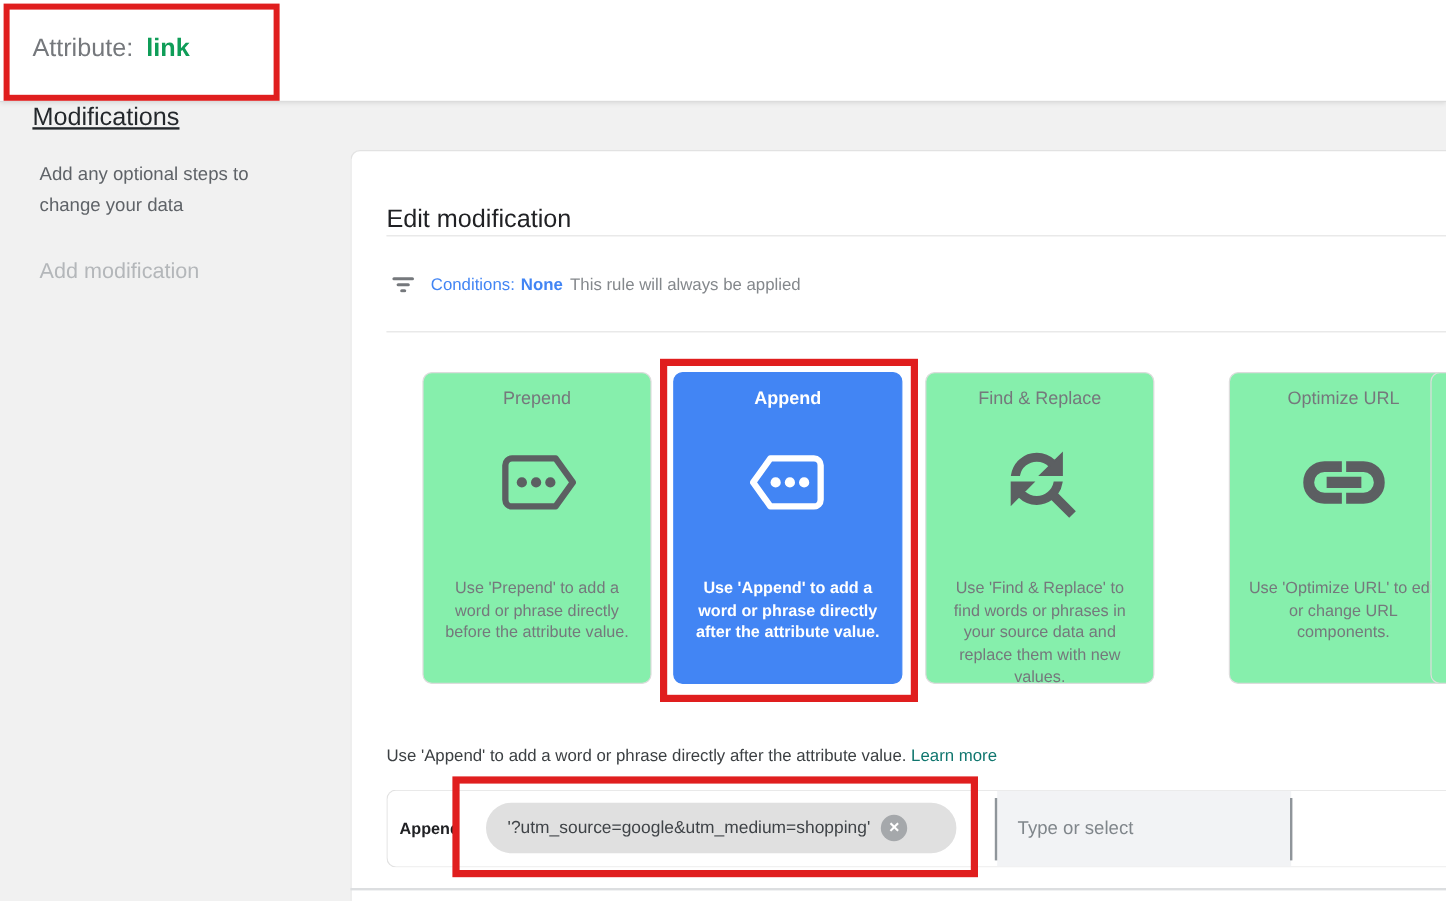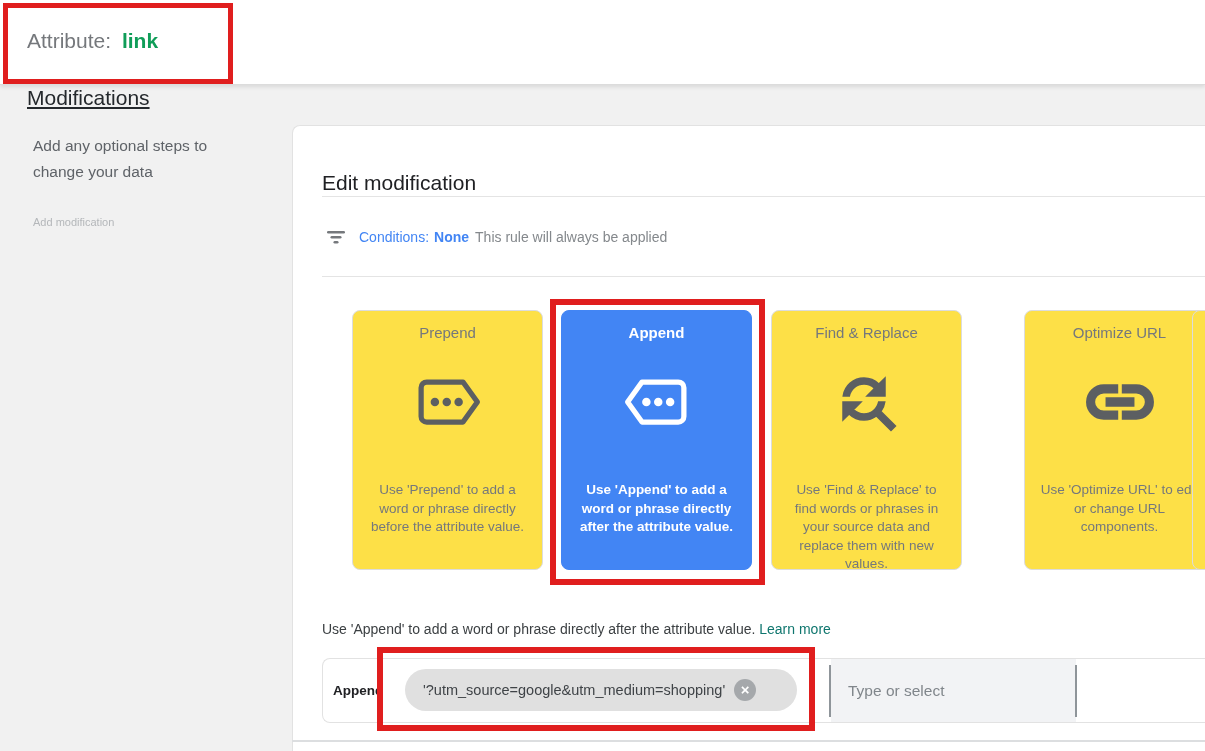--- a/index.html
+++ b/index.html
@@ -13,37 +13,37 @@
   .attr-line { left:27px; top:29px; font-size:21px; z-index:7; white-space:nowrap; }
   .attr-label { color:#75787c; }
   .attr-value { color:#0f9d58; font-weight:700; margin-left:5px; }
   .ann { border:5px solid #e01e1e; z-index:20; pointer-events:none; }
   .ann-attr { left:3px; top:3px; width:230px; height:81px; }
 
   
   .content-bg { left:0; top:85px; width:1205px; height:666px; background:#f1f1f1; }
   .side-title { left:27px; top:86px; font-size:21px; color:#24282c; z-index:6;text-decoration:underline; }
   .side-desc { left:33px; top:133px; width:220px; font-size:15.5px; line-height:26px; color:#5f6368; }
-  .add-mod { left:33px; top:216px; font-size:11px; color:#b4b7ba; cursor:default; }
+  .add-mod { left:33px; top:216px; font-size:18px; color:#b4b7ba; cursor:default; }
 
   
   .main-card { left:292px; top:125px; width:913px; height:626px; background:#fff;
     border-left:1px solid #e2e2e2; border-top:1px solid #e2e2e2; border-radius:8px 0 0 0; }
   .panel-title { left:322px; top:159px; font-size:21px; color:#202124;margin-top:12px; }
   .hline { height:1px; background:#e4e4e4; }
   .div1 { left:322px; top:196px; width:883px; }
   .div2 { left:322px; top:276px; width:883px; }
   .conditions { left:326px; top:226px; height:22px; display:flex; align-items:center; font-size:14px; cursor:pointer; }
   .filter-ic { margin-right:13px; display:inline-flex; }
   .cond-label { color:#4285f4; }
   .cond-value { color:#4285f4; font-weight:700; margin-left:5px; }
   .cond-note  { color:#84888c; margin-left:6px; }
 
   
-  .opt-card { top:310px; width:191px; height:260px; background:#fde047;
+  .opt-card { top:310px; width:191px; height:260px; background:#86efac;
     border:1px solid #dcdcdc; border-radius:8px; cursor:pointer; }
   .c1 { left:352px; } .c2 { left:561px; } .c3 { left:771px; } .c4 { left:1024px; }
   .c5 { left:1192px; width:120px; }
   .opt-title { position:absolute; top:13px; left:0; width:100%; text-align:center;
     font-size:15px; color:#75787c; }
   .opt-icon { position:absolute; top:45px; left:0; width:100%; height:92px;
     display:flex; align-items:center; justify-content:center; }
   .opt-desc { position:absolute; top:170px; left:0; width:100%; padding:0 13px;
     text-align:center; font-size:13.5px; line-height:18.5px; color:#75787c; }
   .opt-card.selected { background:#4285f4; border-color:#4285f4; }

